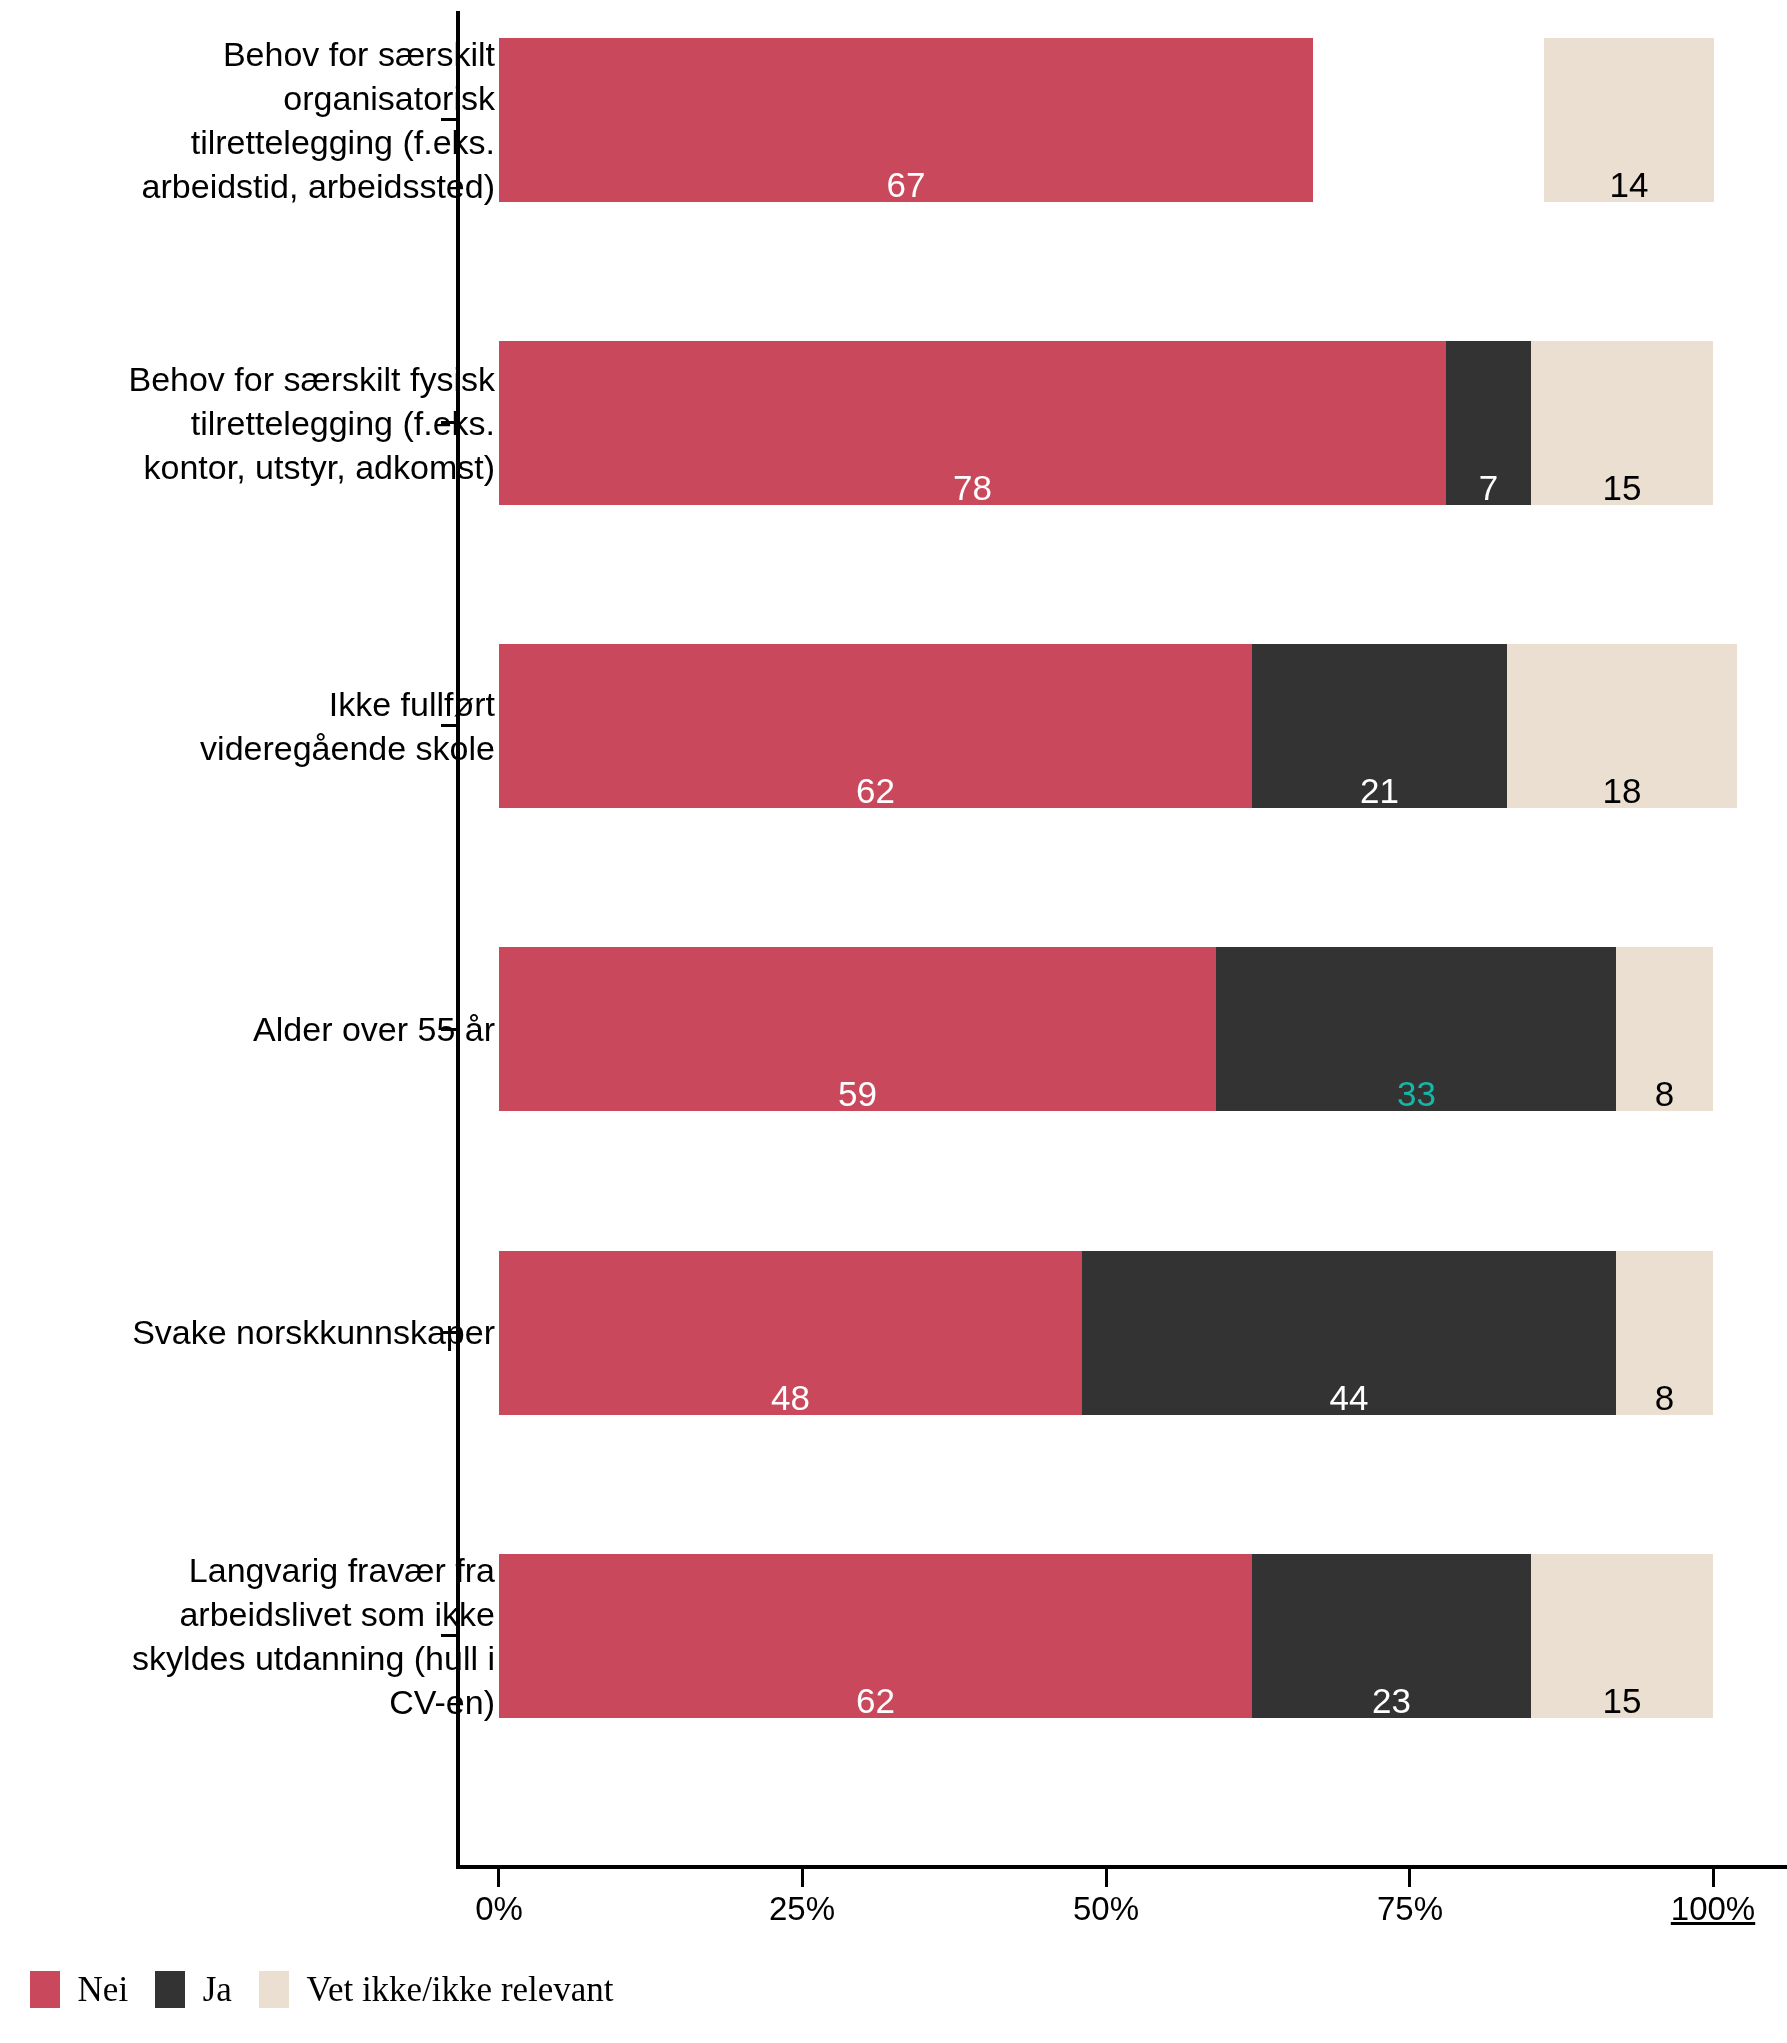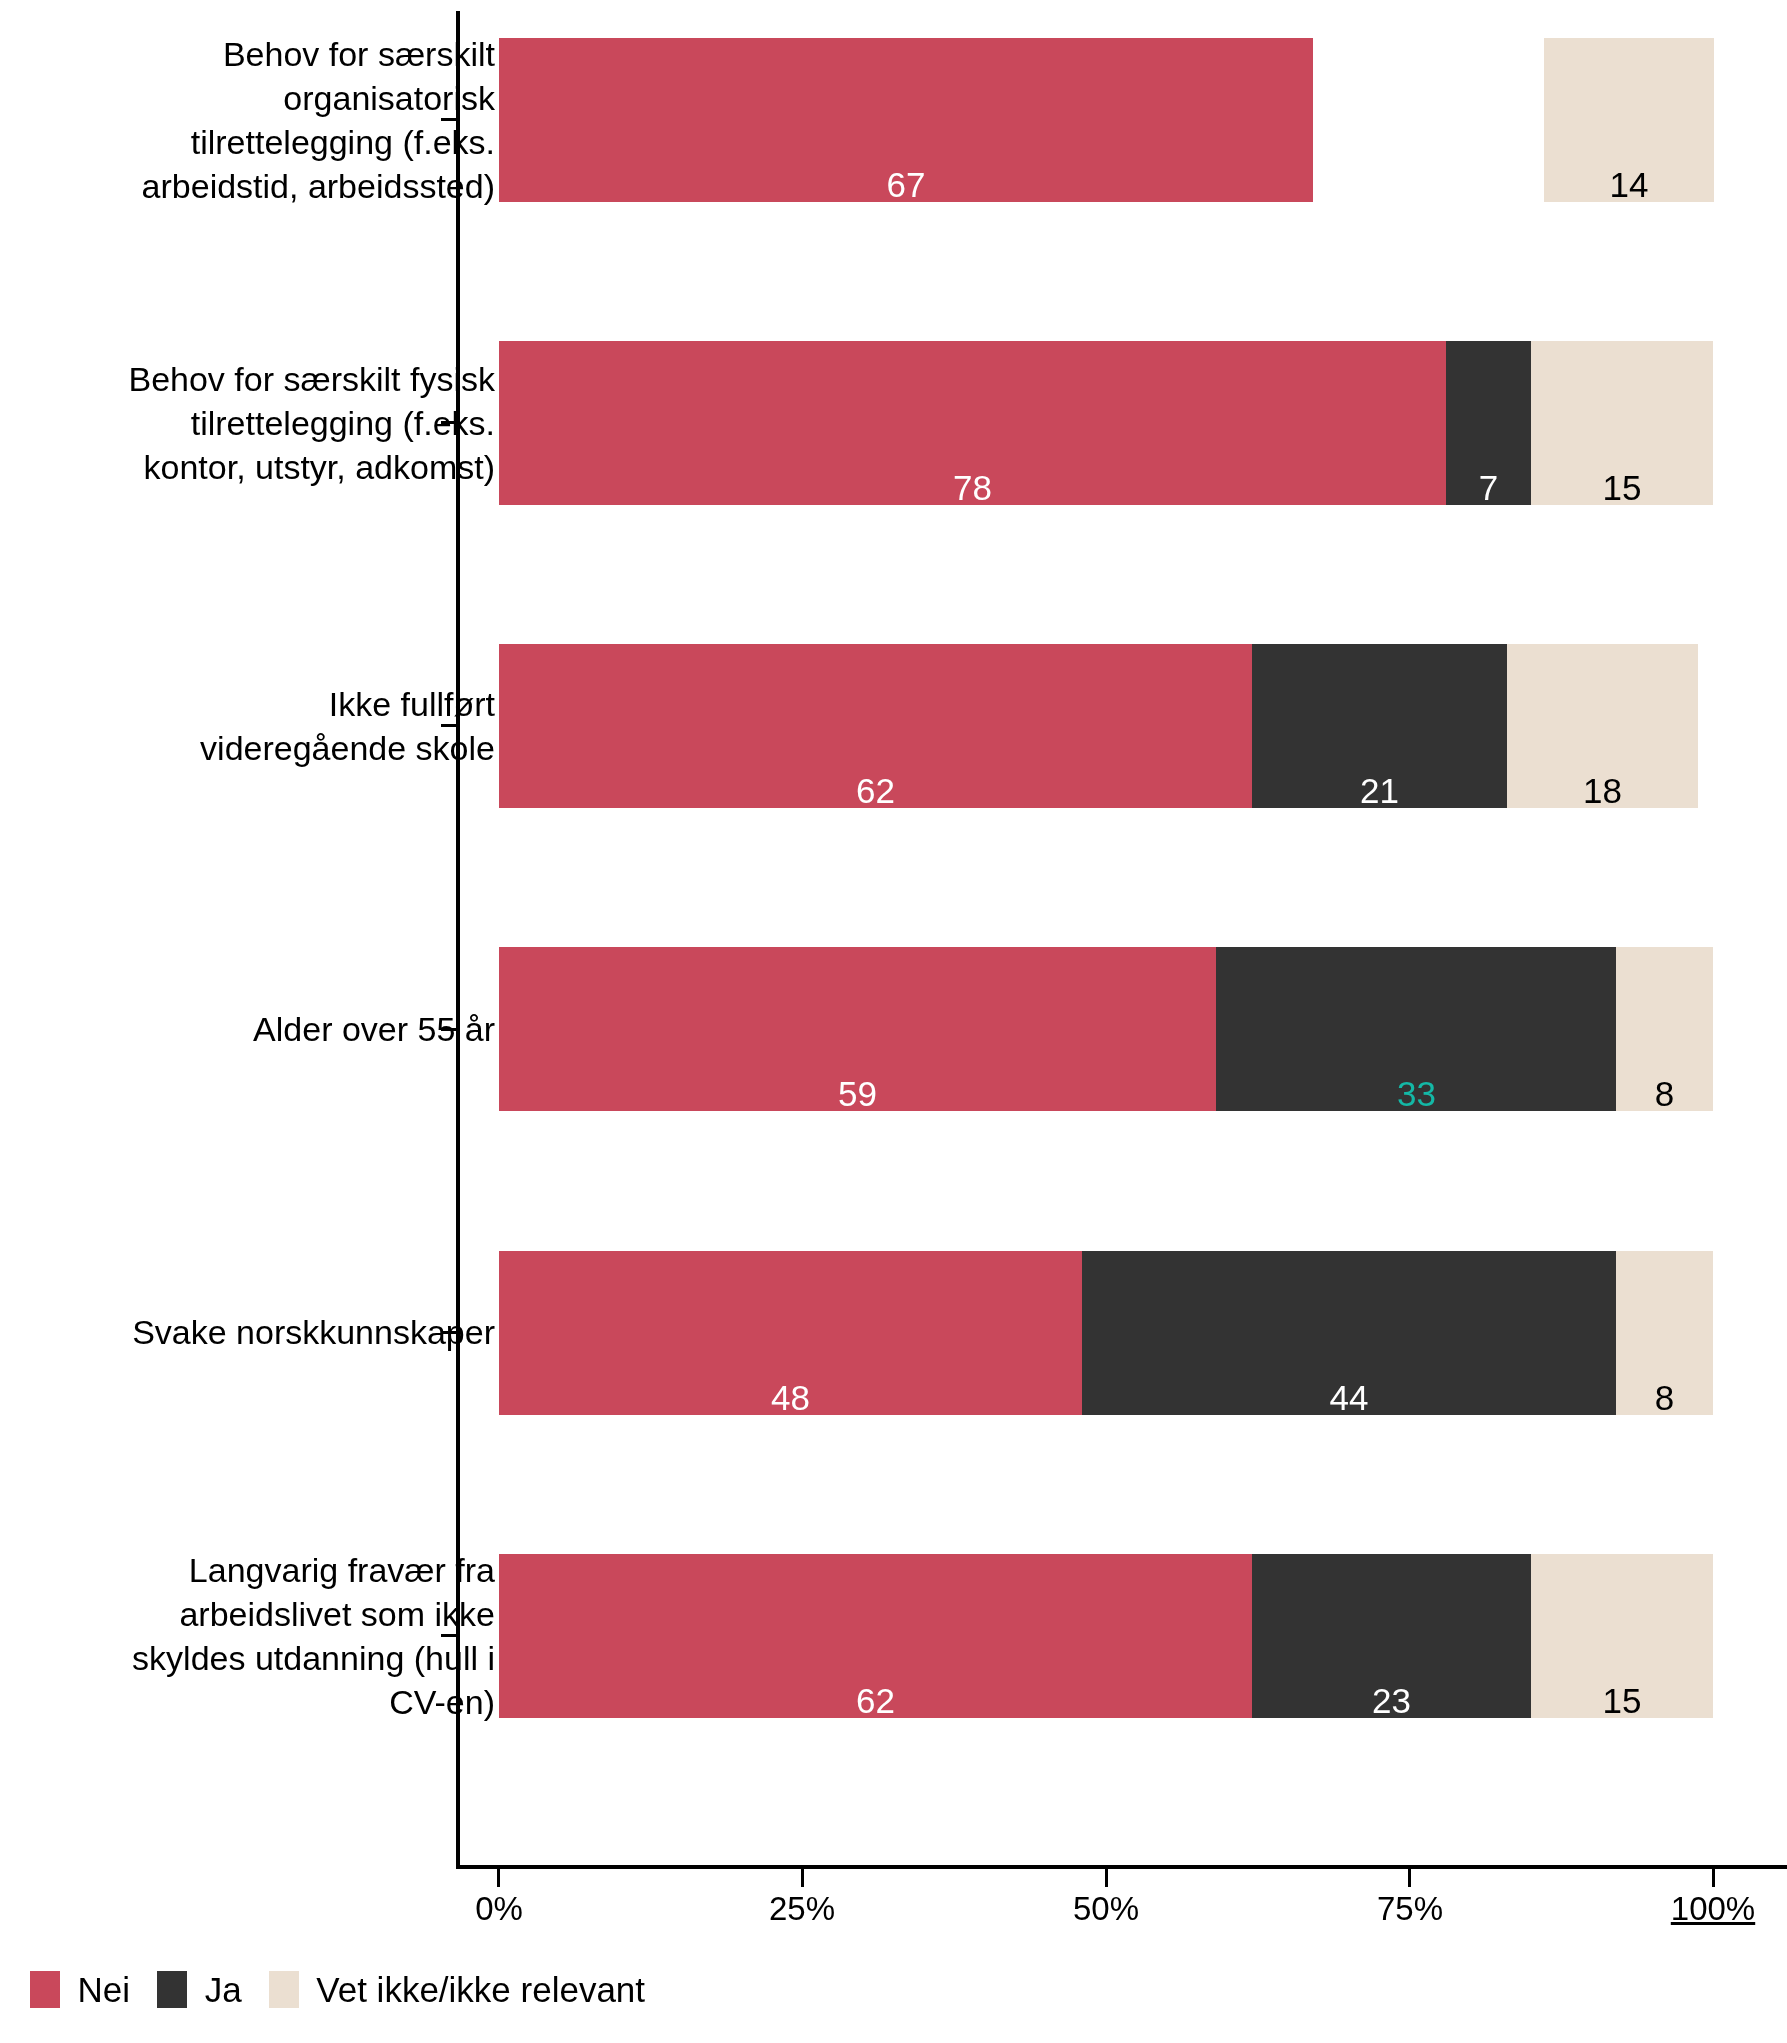--- a/index.html
+++ b/index.html
@@ -82,20 +82,21 @@
     position:absolute;
     left:30px; top:1971px;
     display:flex;
     align-items:center;
     gap:0px;
   }
   .legend-item{
     display:flex;
     align-items:center;
     margin-right:27px;
+    font-family:Liberation Serif, serif;
   }
   .legend-key{
     width:30px;height:37px;
     display:inline-block;
     margin-right:17.6px;
   }
   .legend-text{
     font-size:35px;
     line-height:37px;
     white-space:nowrap;
@@ -129,21 +130,21 @@
             <span>15</span>
           </div>
         </div>
         <div class="row" style="top: 644px; width: 1215px;">
           <div class="seg" style="left: 0px; width: 753px; background: rgb(201, 72, 91); color: rgb(255, 255, 255);">
             <span>62</span>
           </div>
           <div class="seg" style="left: 753px; width: 255px; background: rgb(51, 51, 51); color: rgb(255, 255, 255);">
             <span>21</span>
           </div>
-          <div class="seg" style="left: 1008px; width: 191px; background: rgb(235, 223, 209); color: rgb(0, 0, 0);">
+          <div class="seg" style="left: 1008px; width: 230px; background: rgb(235, 223, 209); color: rgb(0, 0, 0);">
             <span>18</span>
           </div>
         </div>
         <div class="row" style="top: 947px; width: 1215px;">
           <div class="seg" style="left: 0px; width: 717px; background: rgb(201, 72, 91); color: rgb(255, 255, 255);">
             <span>59</span>
           </div>
           <div class="seg" style="left: 717px; width: 401px; background: rgb(51, 51, 51); color: #14b8a6;">
             <span>33</span>
           </div>

